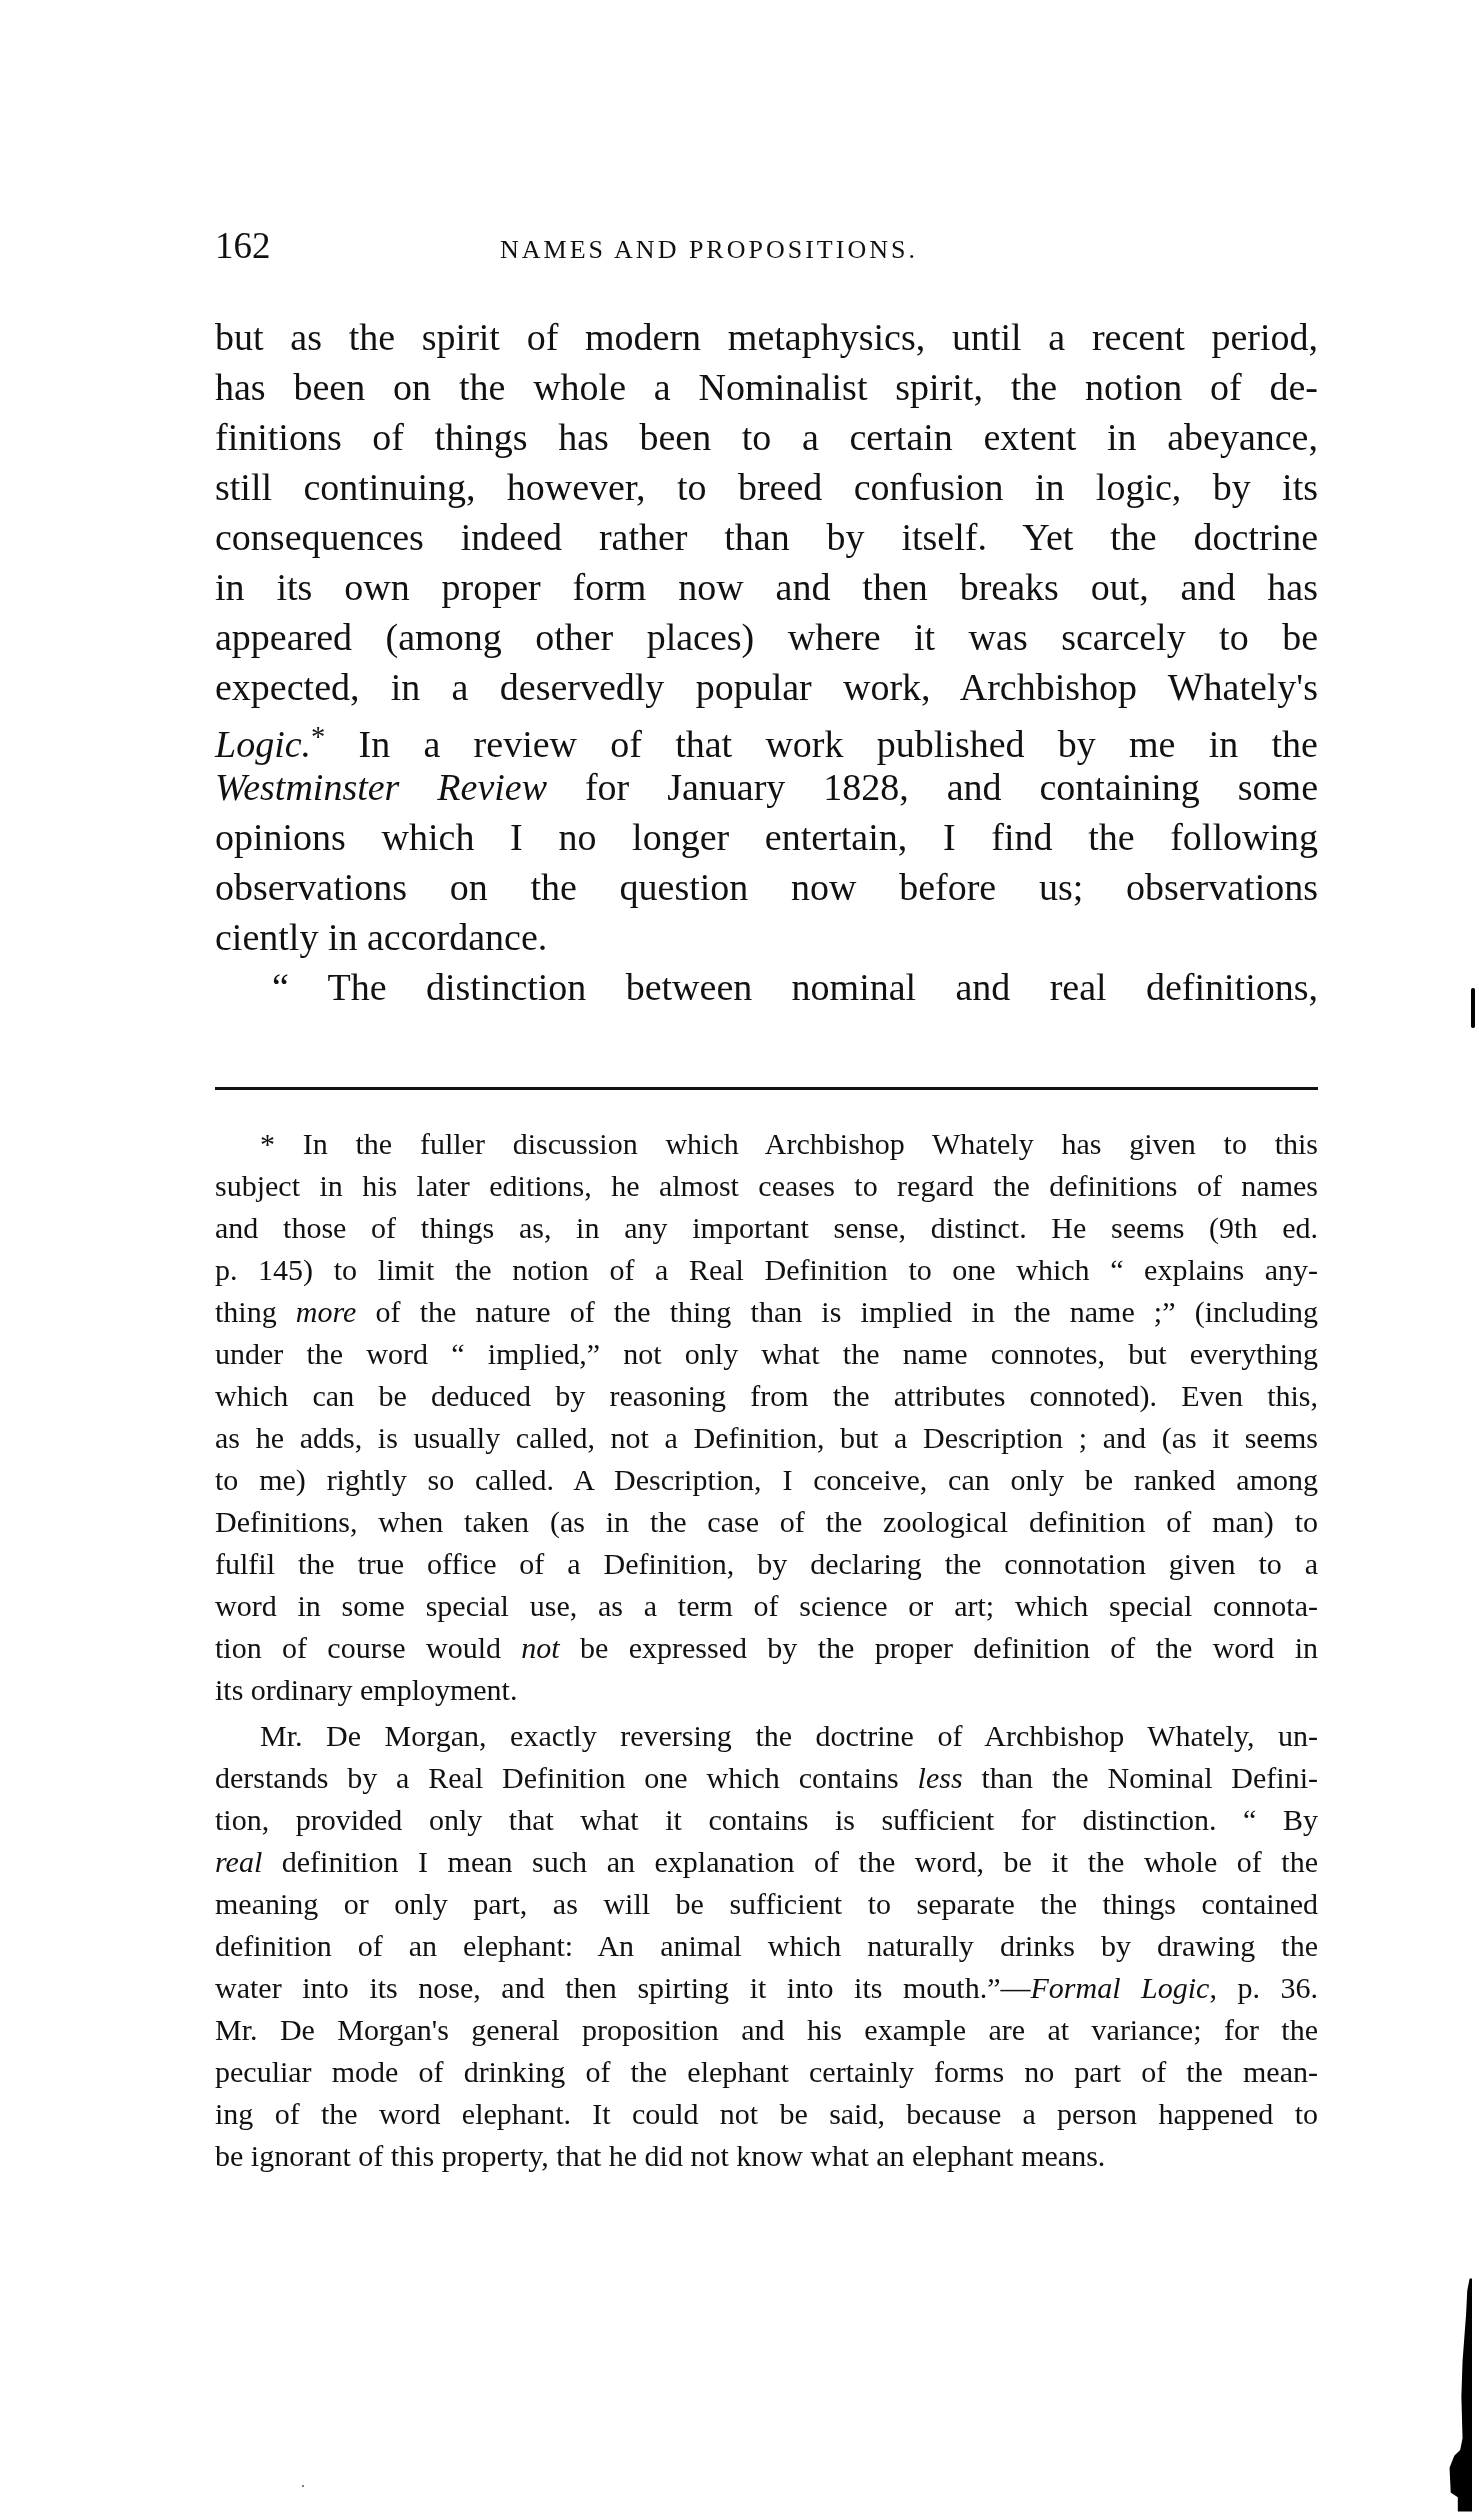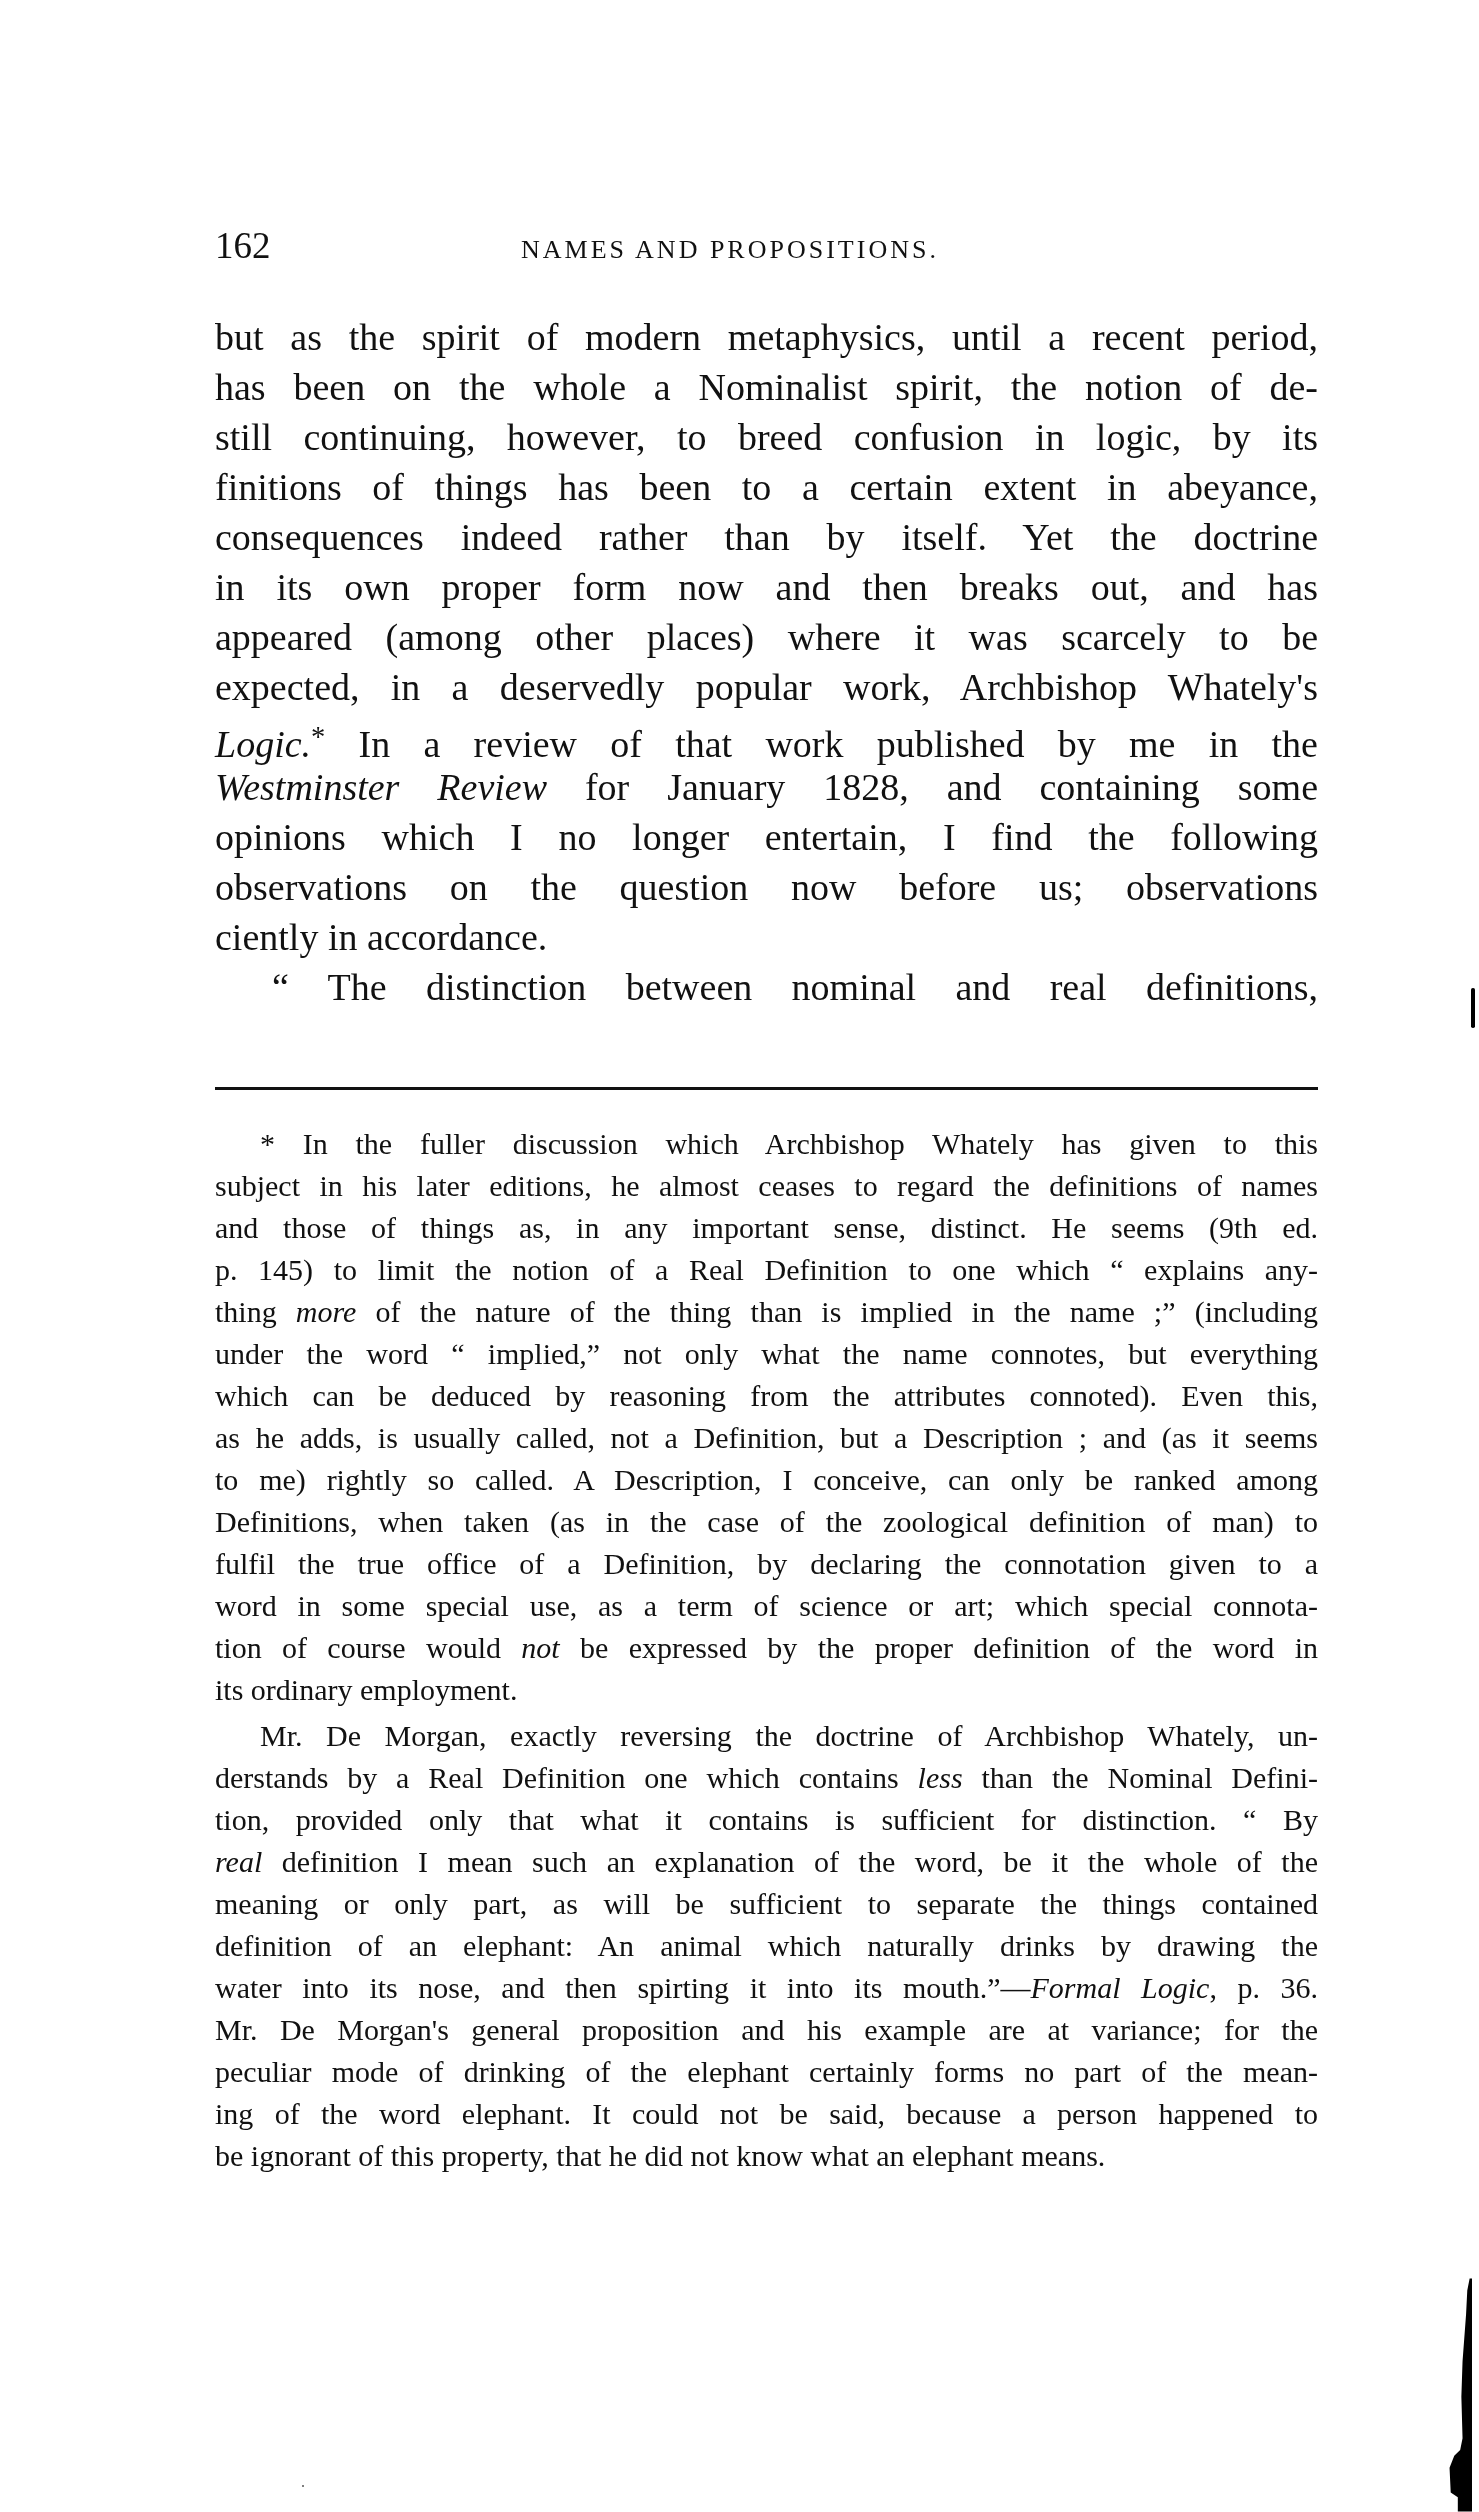--- a/index.html
+++ b/index.html
@@ -2,21 +2,21 @@
 <html style="font-size:9.5px"><head>
 <meta charset="utf-8">
 <style>
   html, body { margin: 0; padding: 0; background: #ffffff; }
   body { width: 1479px; height: 2512px; position: relative; overflow: hidden;
          font-family: "Liberation Serif", "DejaVu Serif", serif; color: #111; }
   .page { position: absolute; left: 0; top: 0; width: 1479px; height: 2236px; }
   .header { position: absolute; left: 215px; top: 225px; width: 1103px; height: 42px; }
   .page-number { position: absolute; left: 0; top: 0; font-size: 37px; line-height: 42px; }
   .running-head { position: absolute; left: 285px; top: 3.6px; font-size: 26px; line-height: 42px;
-                  letter-spacing: 3px; font-variant: small-caps; text-transform: uppercase; margin-left: 21px; }
+                  letter-spacing: 3px; font-variant: small-caps; text-transform: uppercase; }
   .main { position: absolute; left: 215px; top: 312px; width: 1103px; }
   .main .line { display: block; height: 50px; font-size: 38px; line-height: 50px;
                 text-align: justify; text-align-last: justify; white-space: nowrap; }
   .main .line.last { text-align-last: left; }
   .main .line.indent { padding-left: 57px; }
   .rule { position: absolute; left: 215px; top: 1087px; width: 1103px; height: 3px; background: #111; }
   .foot { position: absolute; left: 215px; top: 1123px; width: 1103px; }
   .foot .line { display: block; height: 42px; font-size: 30px; line-height: 42px;
                 text-align: justify; text-align-last: justify; white-space: nowrap; }
   .foot .line.last { text-align-last: left; }
@@ -33,22 +33,22 @@
 <div class="page">
 
   <div class="header">
     <span class="page-number">162</span>
     <span class="running-head">NAMES AND PROPOSITIONS.</span>
   </div>
 
   <div class="main">
     <span class="line">but as the spirit of modern metaphysics, until a recent period,</span>
     <span class="line">has been on the whole a Nominalist spirit, the notion of de-</span>
+    <span class="line">finitions of things has been to a certain extent in abeyance,</span>
     <span class="line">still continuing, however, to breed confusion in logic, by its</span>
-    <span class="line">finitions of things has been to a certain extent in abeyance,</span>
     <span class="line">consequences indeed rather than by itself.  Yet the doctrine</span>
     <span class="line">in its own proper form now and then breaks out, and has</span>
     <span class="line">appeared (among other places) where it was scarcely to be</span>
     <span class="line">expected, in a deservedly popular work, Archbishop Whately's</span>
     <span class="line"><i>Logic.</i><span style="vertical-align: 10.7px; font-size: 28.5px;">*</span><span>  In a review of that work published by me in the</span></span>
     <span class="line"><i>Westminster Review</i><span> for January 1828, and containing some</span></span>
     <span class="line">opinions which I no longer entertain, I find the following</span>
     <span class="line">observations on the question now before us; observations</span>
     <span class="line last">ciently in accordance.</span>
     <span class="line indent">“ The distinction between nominal and real definitions,</span>

